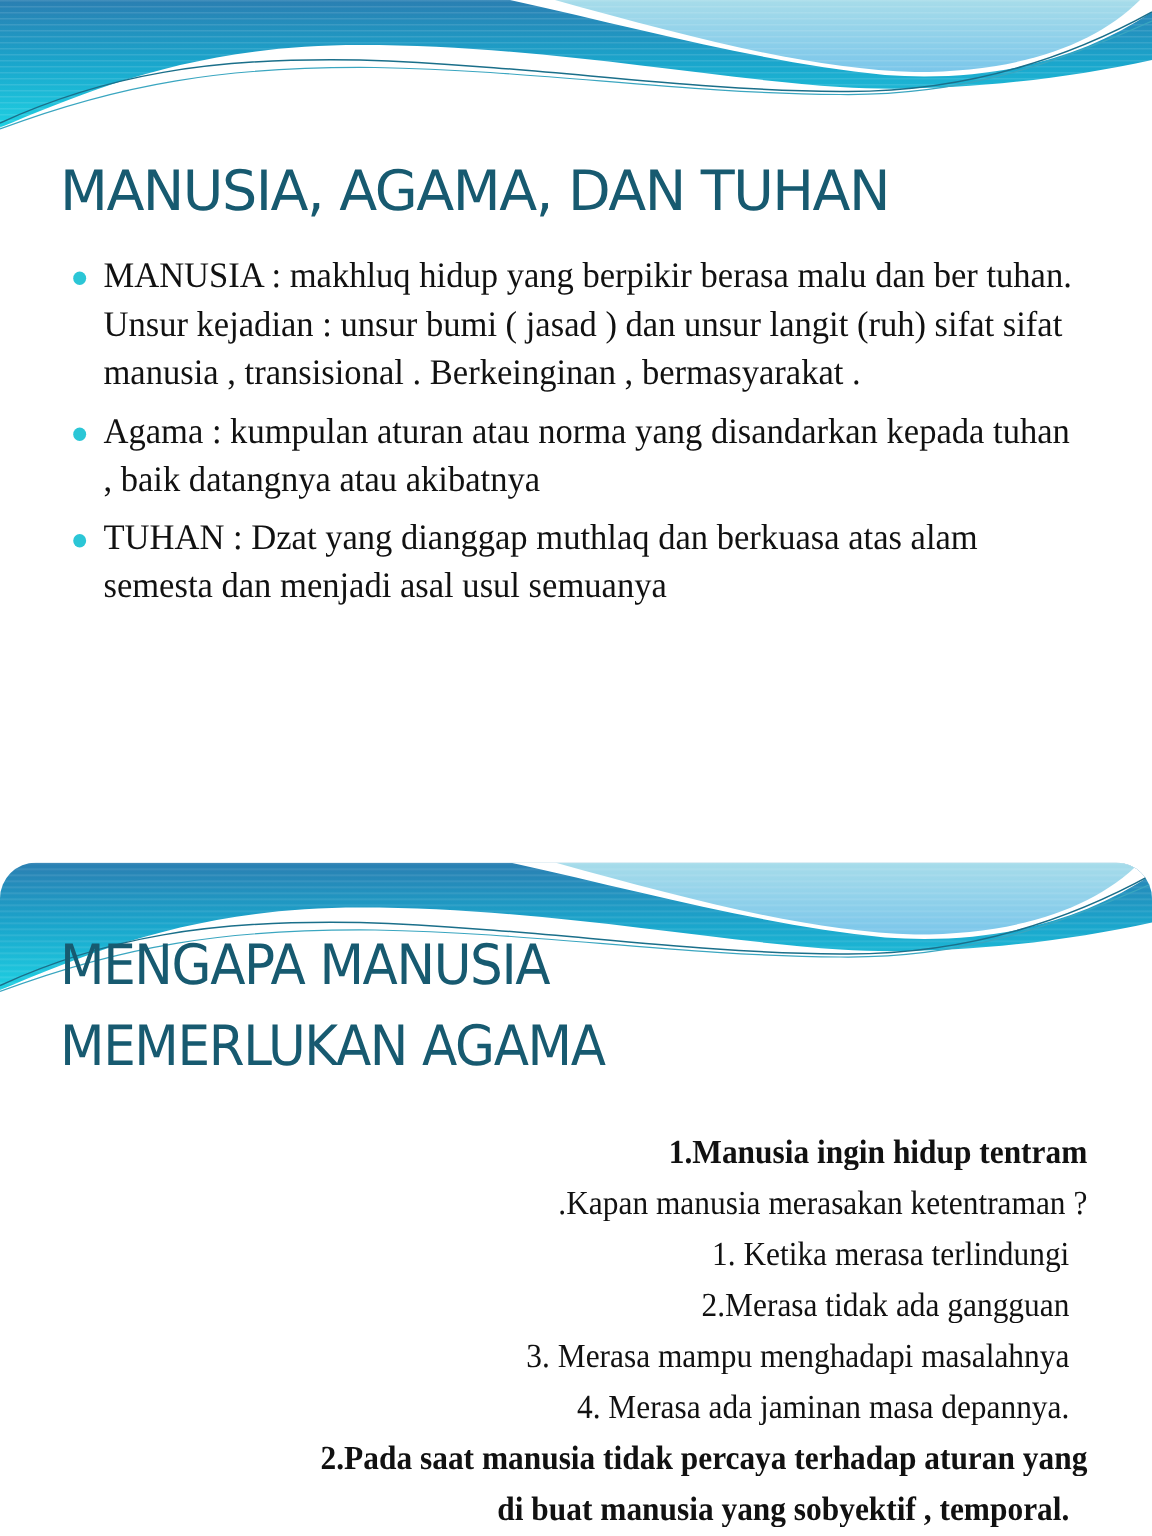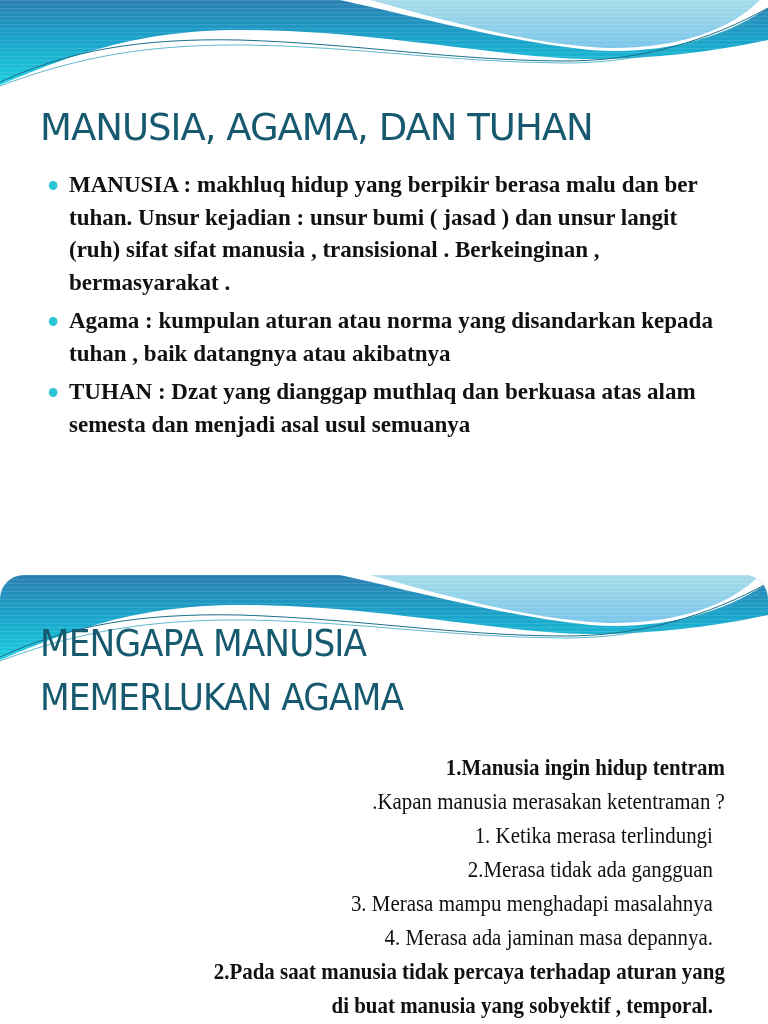--- a/index.html
+++ b/index.html
@@ -53,21 +53,20 @@
     }
 
     .bullets {
       position: absolute;
       left: 44px;
       top: 168px;
       width: 700px;
       margin: 0;
       padding: 0;
       list-style: none;
-      font-weight: bold;
     }
     .bullet-item {
       position: relative;
       padding-left: 26px;
       margin-bottom: 6px;
       font-family: "Liberation Serif", serif;
       font-size: 24px;
       line-height: 32.5px;
       color: #111111;
       transform: scaleX(0.96);

